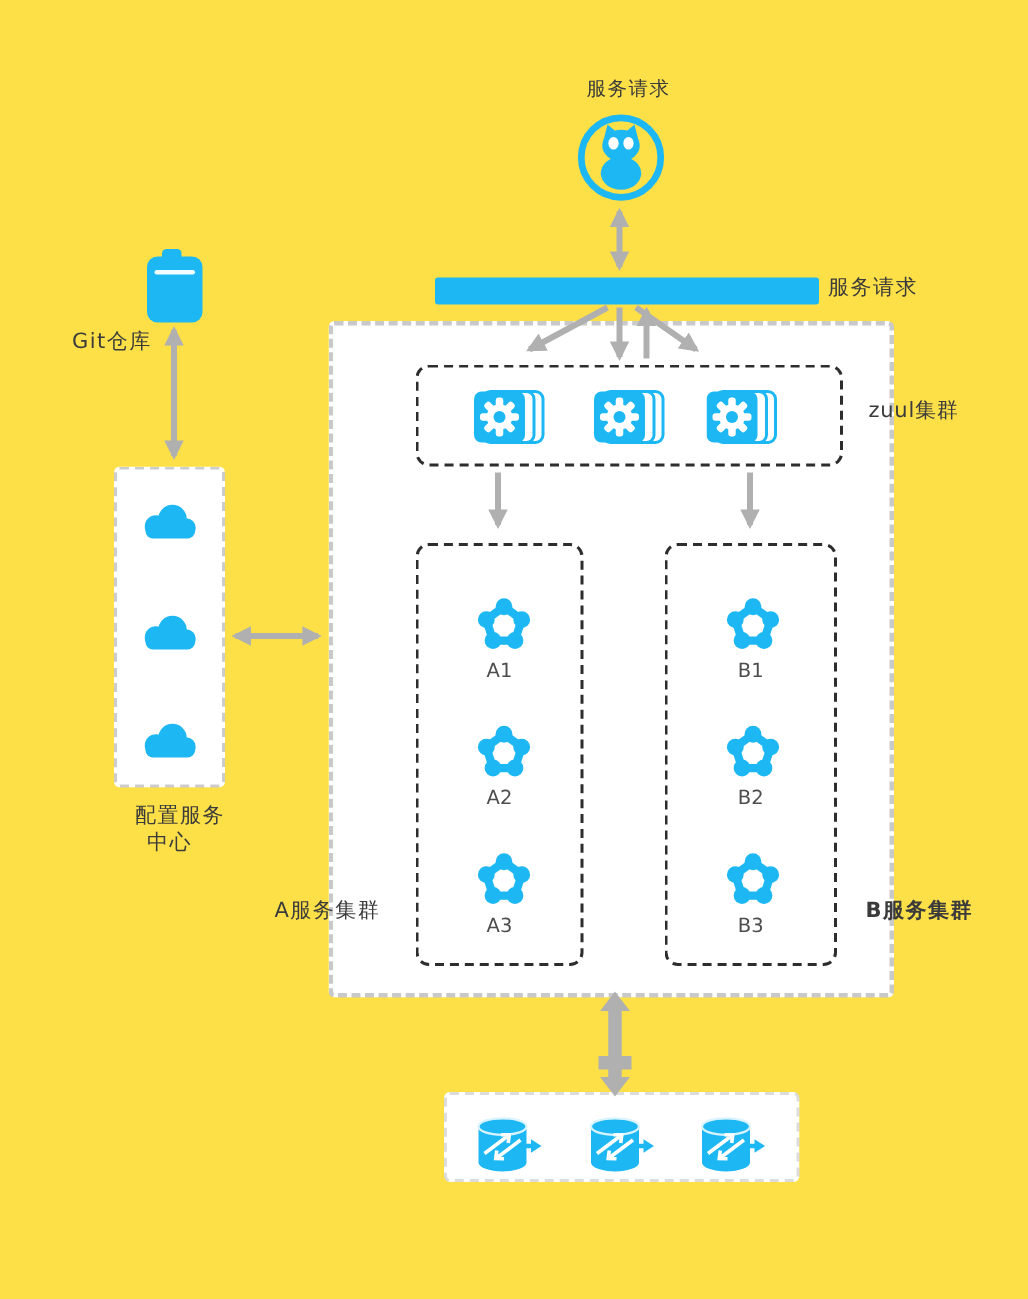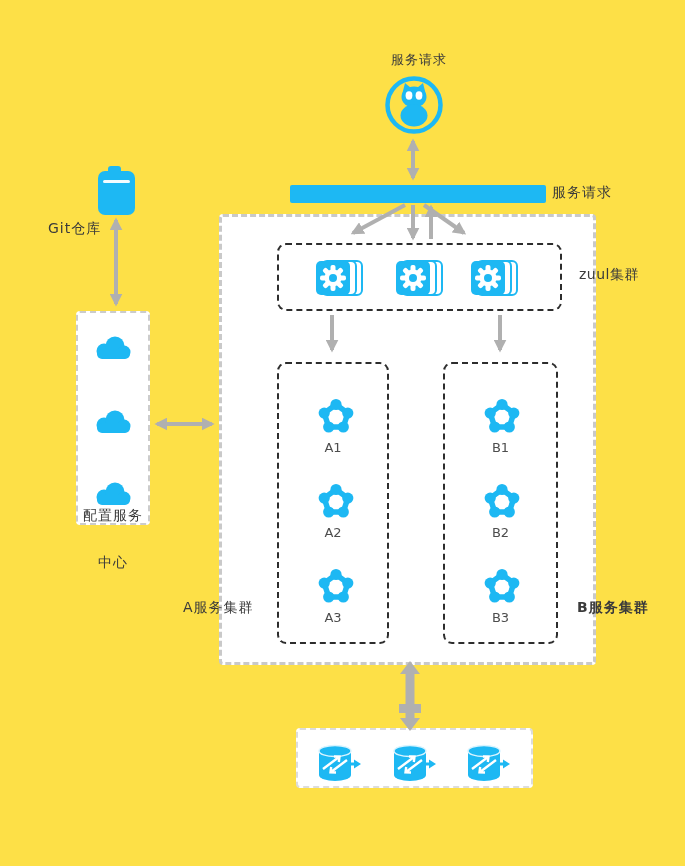--- a/index.html
+++ b/index.html
@@ -192,21 +192,21 @@
   </svg>
   <svg class="icon" style="left:92px;top:480px;" width="42" height="28" viewBox="0 0 42 28">
     <g fill="#1db8f3">
         <circle cx="12" cy="17" r="7.5"></circle>
         <circle cx="23" cy="12" r="9.5"></circle>
         <circle cx="32" cy="18" r="6.5"></circle>
         <rect x="5" y="15" width="33" height="10" rx="5"></rect>
       </g>
   </svg>
 
-  <div class="lbl" style="left:76px;top:507px;width:74px;text-align:center;">配置服务</div>
+  <div class="lbl" style="left:76px;top:536px;width:74px;text-align:right;">配置服务</div>
   <div class="lbl" style="left:76px;top:554px;width:74px;text-align:center;">中心</div>
 
   <div class="box white-bg fine-border" style="left:296px;top:728px;width:237px;height:60px;"></div>
 
   <svg class="icon" style="left:316px;top:744px;" width="46" height="40" viewBox="0 0 46 40">
     <path d="M3,7 V31 a16,6 0 0 0 32,0 V7 Z" fill="#1db8f3"></path>
     <ellipse cx="19" cy="7" rx="16" ry="5.5" fill="#1db8f3" stroke="#d9f4ff" stroke-width="1.5"></ellipse>
     <g stroke="#fff" stroke-width="2.4" fill="none">
       <path d="M7,25 L23,13 M18,12.5 L23.5,12.6 L22.8,18"></path>
       <path d="M31,16 L15,28 M20,28.5 L14.5,28.4 L15.2,23"></path>

